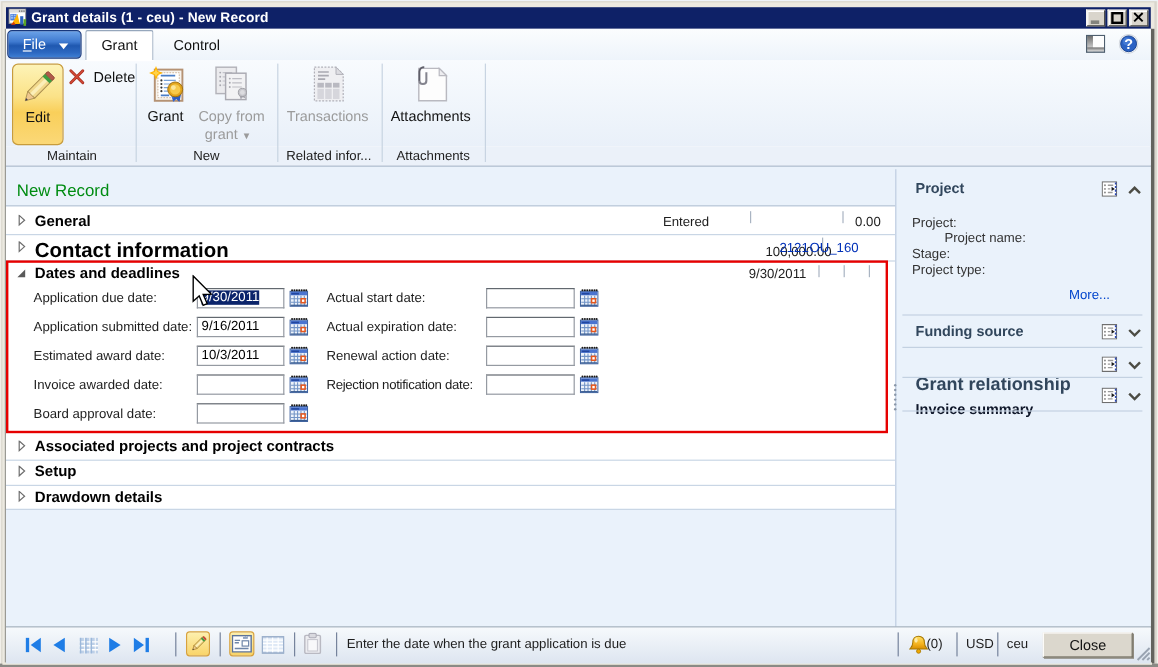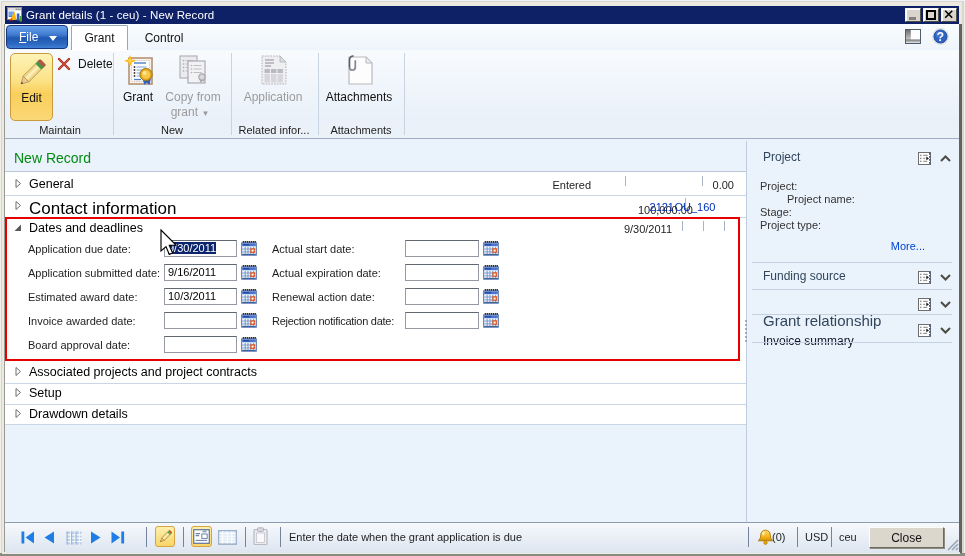--- a/index.html
+++ b/index.html
@@ -1,20 +1,20 @@
 <!DOCTYPE html>
 <html><head>
 <meta charset="utf-8">
 <style>
 html,body{margin:0;padding:0;}
 *{box-sizing:border-box;}
 body{width:965px;height:556px;position:relative;overflow:hidden;background:#fff;
 font-family:"Liberation Sans",sans-serif;-webkit-font-smoothing:antialiased;}
 .abs{position:absolute;}
-.b{font-weight:normal;}
+.b{font-weight:bold;}
 .t11{font-size:11px;color:#1e1e1e;}
 .t12{font-size:12px;color:#111;}
 .gray{color:#9b9b9b;}
 .sep{position:absolute;width:1px;background:#c8d4e2;}
 .tick{position:absolute;width:1px;height:10px;background:#a9b4c2;}
 .rowline{position:absolute;left:5px;width:741px;height:1px;background:#c9d6e5;}
 .fld{position:absolute;background:#fff;border:1px solid #959aa2;border-top-color:#62686f;
 height:17px;font-size:11px;color:#000;line-height:15px;padding-left:3px;}
 .fbi{position:absolute;width:13px;height:13px;}
 </style>
@@ -184,21 +184,21 @@
   <path d="M6,6 h9" stroke="#a9a9b1" stroke-width="1.4"></path>
   <path d="M6,9 h9" stroke="#a9a9b1" stroke-width="1.4"></path>
   <path d="M6,12 h6" stroke="#a9a9b1" stroke-width="1.4"></path>
   <rect x="5.5" y="15" width="5.4" height="4" fill="#b9b9c1"></rect>
     <rect x="12" y="15" width="5.4" height="4" fill="#b9b9c1"></rect>
     <rect x="18.5" y="15" width="5.4" height="4" fill="#b9b9c1"></rect>
   <rect x="5.5" y="20" width="5.4" height="8.5" fill="#d6d6dc"></rect>
     <rect x="12" y="20" width="5.4" height="8.5" fill="#d6d6dc"></rect>
     <rect x="18.5" y="20" width="5.4" height="8.5" fill="#d6d6dc"></rect>
 </svg>
-<div class="abs t12 gray" style="left:238px;top:90px;width:70px;text-align:center;">Application</div>
+<div class="abs t12 gray" style="left:238px;top:90px;width:70px;text-align:center;">Transactions</div>
 
 <svg width="30" height="32" style="position:absolute;left:345px;top:54px;">
   <path d="M4,3 h17 l6,6 v21 h-23 z" fill="#fdfdfd" stroke="#b9b9c0" stroke-width="1.2"></path>
   <path d="M21,3 l6,6 h-6 z" fill="#ededf0" stroke="#b9b9c0" stroke-width="1"></path>
   <path d="M8.5,2 c-2.6,0 -4,1.6 -4,3.8 v7.4 c0,1.8 1.3,2.8 2.9,2.8 c1.6,0 2.9,-1 2.9,-2.8 v-7" fill="none" stroke="#84848e" stroke-width="1.7"></path>
   <path d="M8.5,2 c-2.6,0 -4,1.6 -4,3.8 v7.4" fill="none" stroke="#5e5e68" stroke-width="1.1"></path>
 </svg>
 <div class="abs t12" style="left:324px;top:90px;width:70px;text-align:center;">Attachments</div>
 
 <div class="abs t11" style="left:10px;top:124px;width:100px;text-align:center;color:#222;">Maintain</div>

